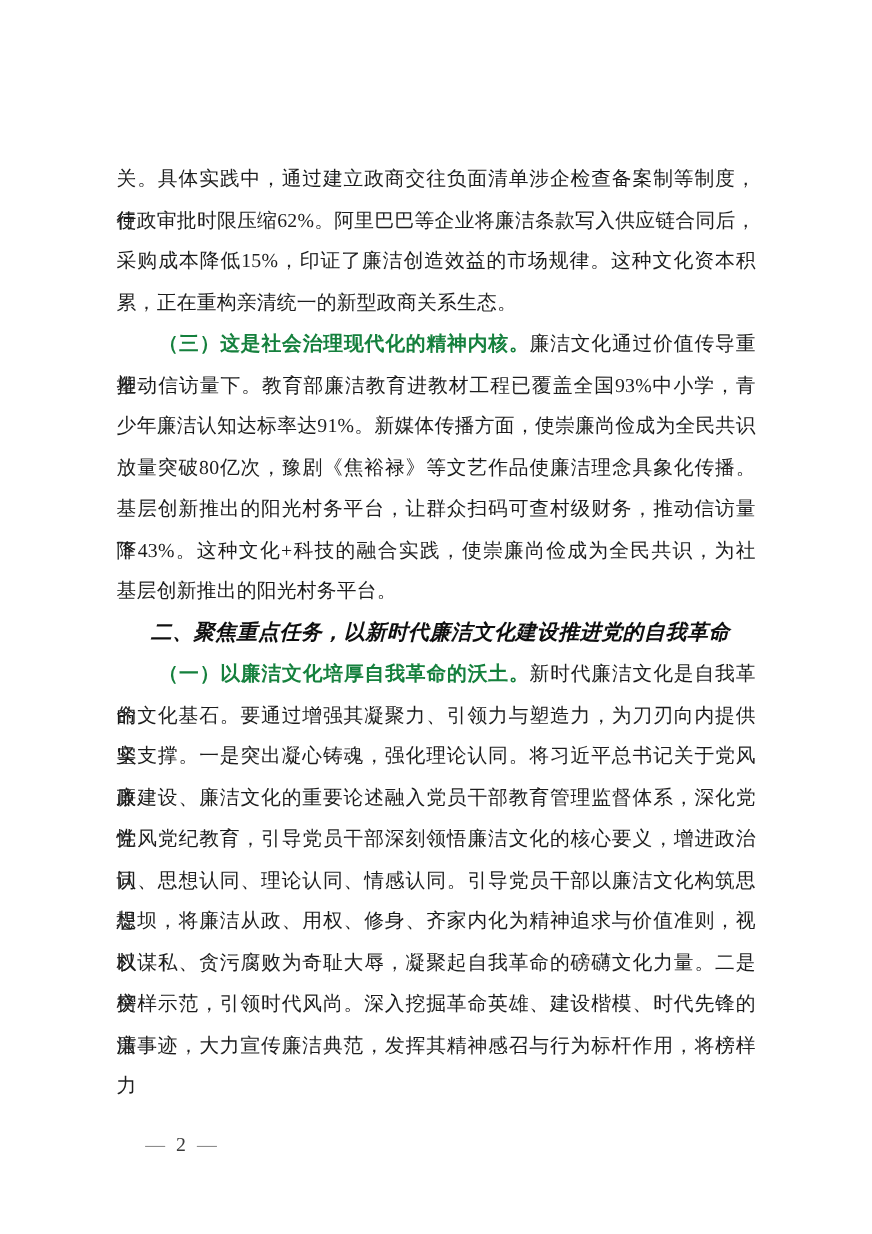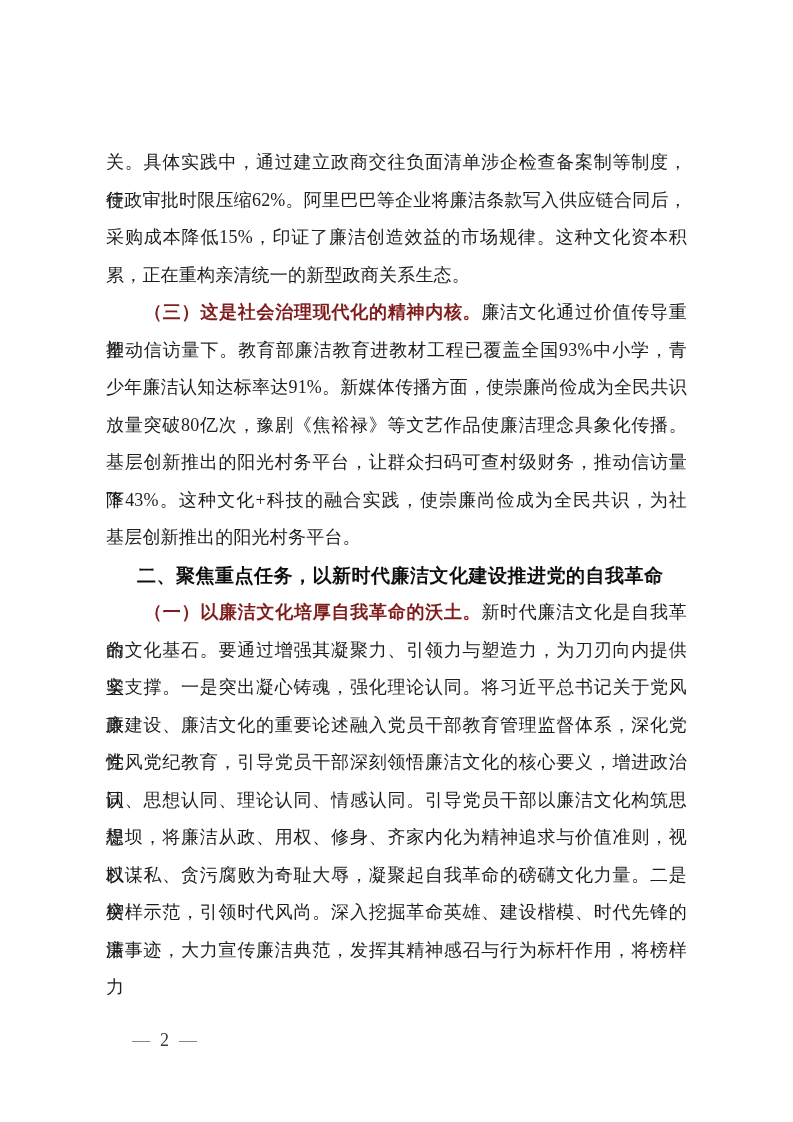--- a/index.html
+++ b/index.html
@@ -29,30 +29,31 @@
     letter-spacing: 0.2px;
   }
   .line.pend {            
     text-align-last: left;
   }
   .line.indent {          
     text-indent: 38px;
   }
   .line b {
     font-weight: 700;
-    color: #7f1d1d;
+    color: #15803d;
   }
   .line.heading {
     font-family: "Liberation Sans", "DejaVu Sans", sans-serif;
     font-weight: 700;
     font-size: 19px;
     color: #0f0f0f;
     text-align-last: left;
     text-indent: 31px;
     letter-spacing: 0.5px;
+    font-style: italic;
   }
   .page-footer {
     position: absolute;
     left: 132px; top: 1028px;
     height: 24px;
     line-height: 24px;
     font-size: 18px;
     white-space: nowrap;
   }
   .page-footer .dash { color: #818181; }

